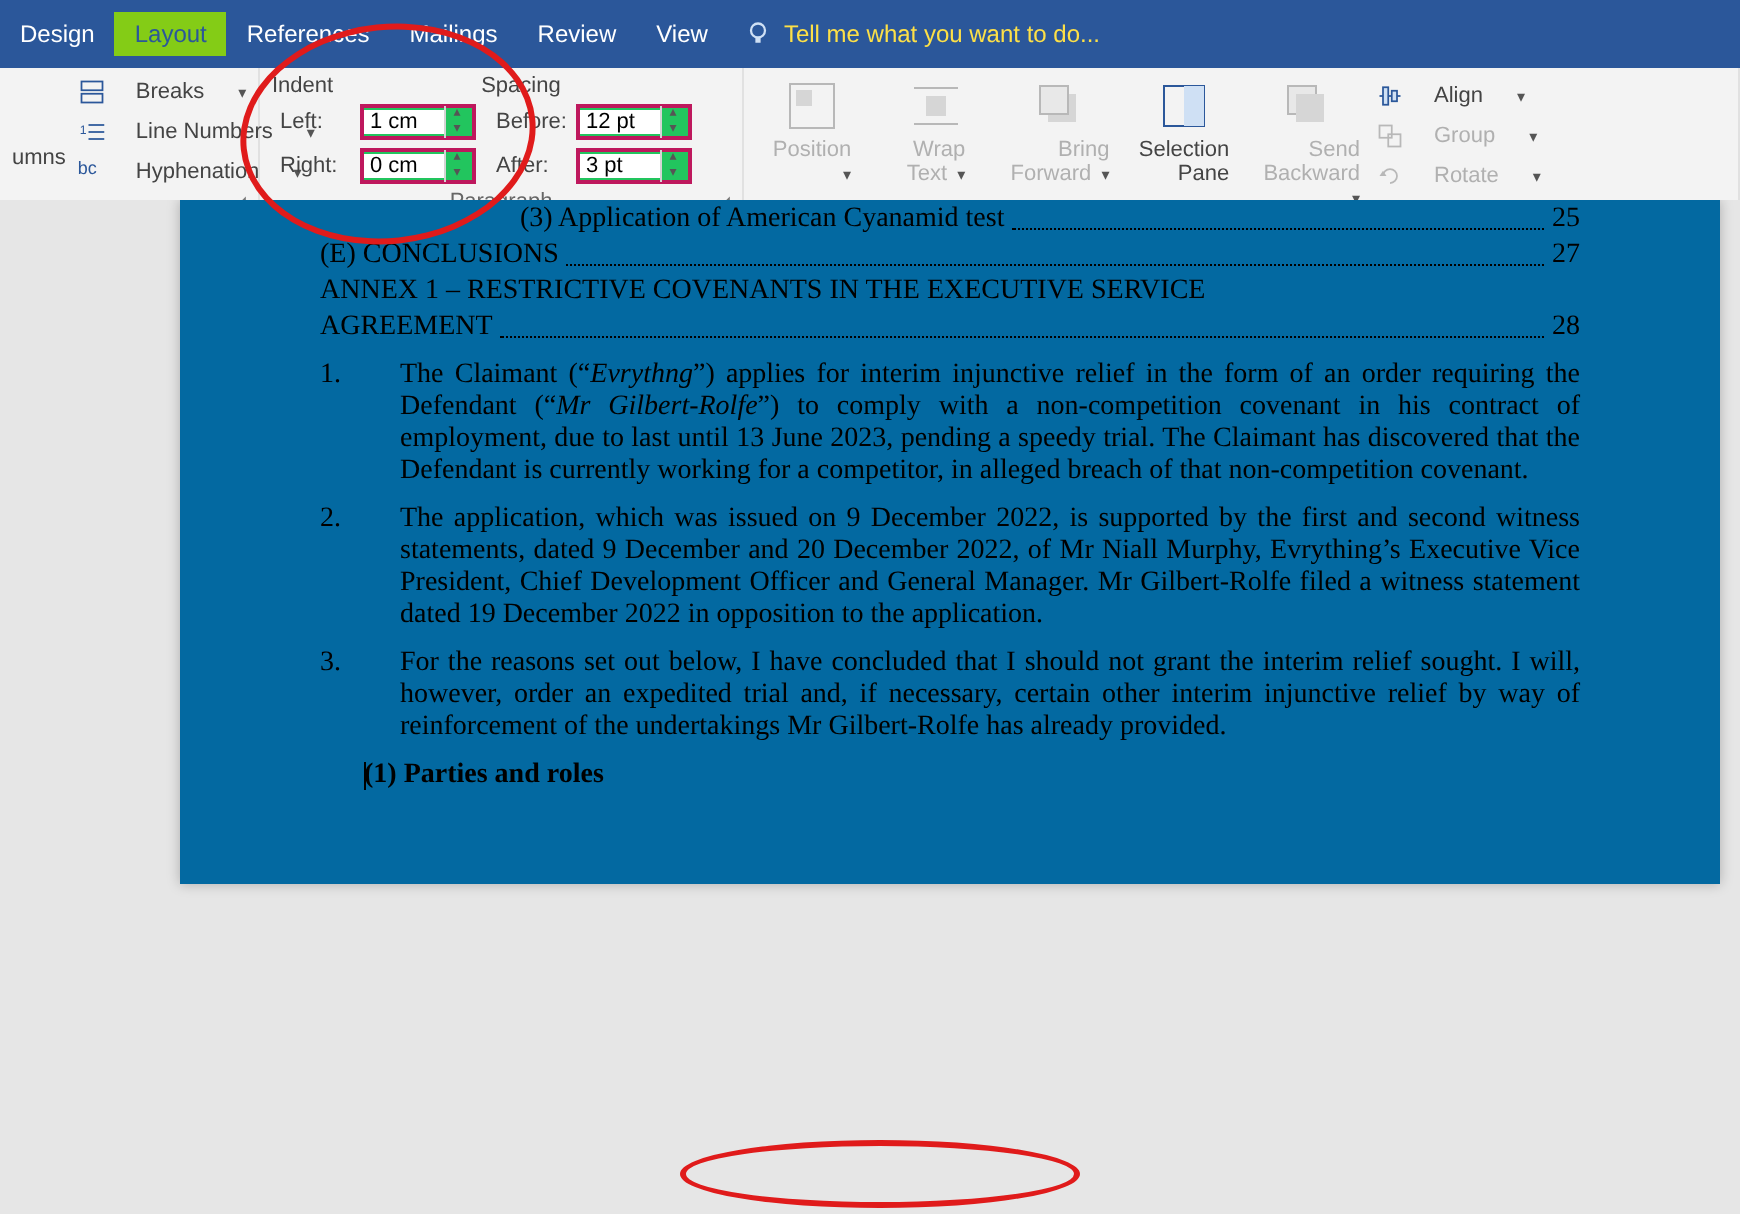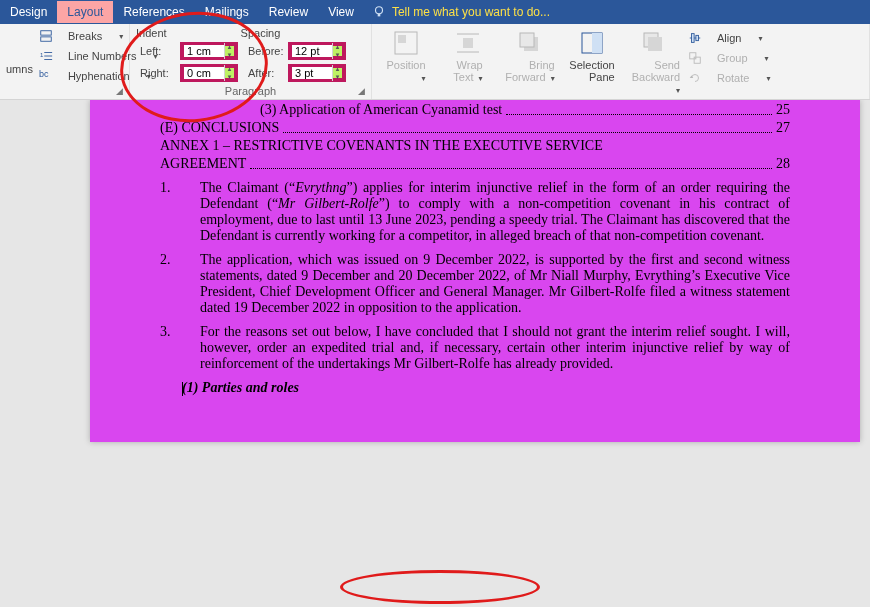--- a/index.html
+++ b/index.html
@@ -8,33 +8,33 @@
     font-size: 12px;
     background: #e6e6e6;
     width: 870px;
     height: 607px;
     overflow: hidden;
     position: relative;
   }
   
   .tabs {
     background: #2b579a;
-    height: 24px;
+    height: 34px;
     display: flex;
     align-items: center;
     color: #fff;
     font-size: 12px;
     padding-left: 0;
   }
   .tab {
     padding: 4px 10px;
     cursor: pointer;
   }
   .tab.active {
-    background: #fca5a5;
+    background: #84cc16;
     color: #2b579a;
   }
   .tellme {
     display: flex;
     align-items: center;
     color: #fde047;
     margin-left: 8px;
     gap: 6px;
   }
   .bulb {
@@ -81,21 +81,21 @@
   .partial-left {
     width: 130px;
   }
   
   .field-row {
     display: flex; align-items: center; gap: 4px; height: 20px;
   }
   .field-label { width: 36px; }
   .spin {
     display: flex; align-items: center;
-    border: 4px solid #be185d; background: #bef264;
+    border: 2px solid #be185d; background: #22c55e;
     height: 18px; width: 58px;
     font-size: 11px;
   }
   .spin input {
     border: none; width: 40px; font-size: 11px; padding: 0 3px;
     outline: none;
   }
   .spin .arrows {
     width: 12px; display: flex; flex-direction: column;
     border-left: 1px solid #d4d4d4;
@@ -121,21 +121,21 @@
   .doc-area {
     position: absolute;
     top: 100px; left: 0; right: 0; bottom: 0;
     background: #e6e6e6;
     overflow: hidden;
   }
   .page {
     position: absolute;
     left: 90px; top: 0;
     width: 770px;
-    background: #d946ef;
+    background: #0369a1;
     box-shadow: 0 0 6px rgba(0,0,0,0.25);
     padding: 0 70px 40px 70px;
     font-family: "Times New Roman", serif;
     font-size: 14px;
     color: #000;
   }
   .toc-line {
     display: flex; margin: 2px 0 2px 100px;
   }
   .toc-line.top { margin-left: 0; }
@@ -153,21 +153,21 @@
   }
   .para {
     display: flex;
     margin: 8px 0;
     text-align: justify;
   }
   .para .num { width: 40px; flex-shrink:0; }
   .para .txt { flex: 1; }
   .heading-b { font-weight: bold; margin: 14px 0 8px 0; }
   .subheading {
-    font-weight: bold; margin: 6px 0 6px 22px; font-style: italic;
+    font-weight: bold; margin: 6px 0 6px 22px;
   }
   .cursor-caret {
     display:inline-block; width:0; border-left:1px solid #000; height:14px;
     vertical-align:middle; margin-right:-1px;
   }
   
   .ellipse {
     position: absolute;
     border: 3px solid #e01b1b;
     border-radius: 50%;

